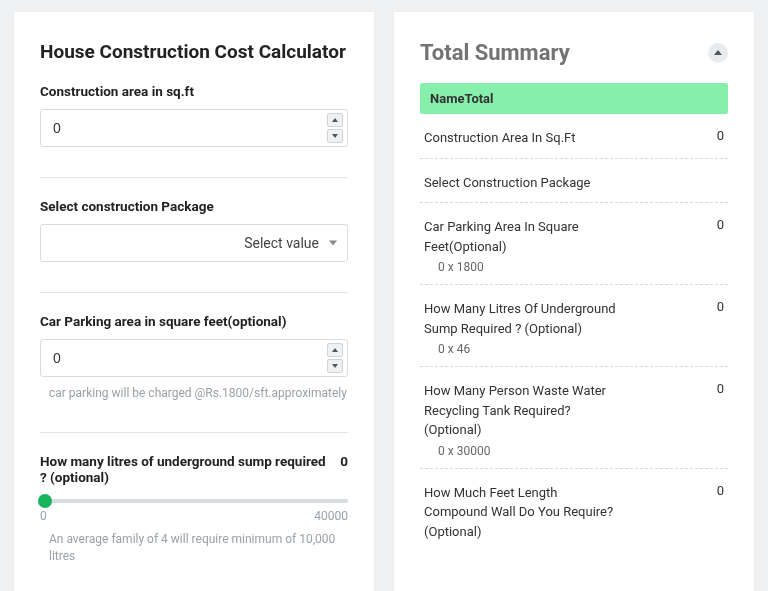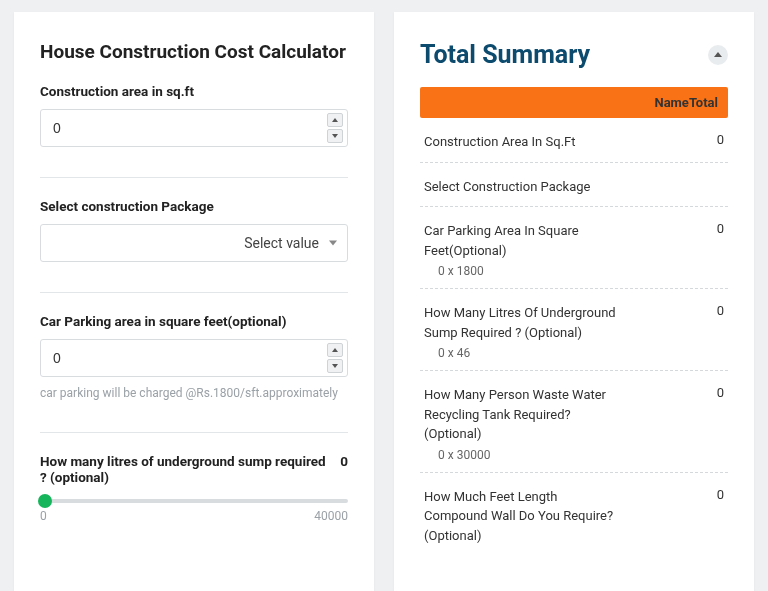--- a/index.html
+++ b/index.html
@@ -76,47 +76,47 @@
     padding: 0 28px 0 12px;
     font-size: 14px; color:#444;
     cursor:pointer;
     justify-content:flex-end;
   }
   .select-wrap .caret {
     position:absolute; right:10px; top:50%; transform:translateY(-50%);
     width:0;height:0;border-left:4px solid transparent;border-right:4px solid transparent;border-top:5px solid #888;
   }
   .hint {
-    font-size: 12px; color: #9aa1a7; margin-top:8px; line-height:1.4;
+    font-size: 12px; color: #9aa1a7; margin-top:8px; line-height:1.4;margin-left:9px;
   }
   .hr { border:0; border-top:1px solid #e3e6e8; margin: 0 0 20px 0;}
   .slider-wrap { margin-top: 14px; }
   .slider-track {
     position:relative; height:4px; background:#d9dcdf; border-radius:2px;
   }
   .slider-handle {
     position:absolute; left:0; top:50%; transform:translate(-2px,-50%);
     width:14px; height:14px; background:#17b55b; border-radius:50%;
     cursor:pointer;
   }
   .slider-scale {
     display:flex; justify-content:space-between; font-size:12px; color:#9aa1a7; margin-top:6px;
   }
 
   
   .sum-head { display:flex; justify-content:space-between; align-items:center; margin-bottom:18px;}
-  .sum-title { font-size:25px; font-weight:700; color:#0c4a6e;}
+  .sum-title { font-size:22px; font-weight:700; color:#737373;}
   .collapse-btn {
     width:20px;height:20px;border-radius:50%;background:#e9ecee;
     display:flex;align-items:center;justify-content:center;cursor:pointer;
   }
   .collapse-btn::before {content:"";border-left:4px solid transparent;border-right:4px solid transparent;border-bottom:5px solid #555;}
   .thead {
-    display:flex; justify-content:flex-end;
-    background:#f97316; padding:8px 10px; font-size:13px; font-weight:700; color:#333;
+    display:flex; justify-content:flex-start;
+    background:#86efac; padding:8px 10px; font-size:13px; font-weight:700; color:#333;
     border-radius:2px;
   }
   .srow {
     padding: 14px 4px 10px 4px;
     border-bottom: 1px dashed #d6d9db;
   }
   .srow-top { display:flex; justify-content:space-between; align-items:flex-start; gap:16px;}
   .srow-name { font-size:13px; color:#333; line-height:1.5; max-width: 200px;}
   .srow-val  { font-size:13px; color:#333; }
   .srow-sub {
@@ -173,20 +173,21 @@
     </div>
     <div class="slider-wrap">
       <div class="slider-track">
         <div class="slider-handle"></div>
       </div>
       <div class="slider-scale">
         <span>0</span>
         <span>40000</span>
       </div>
     </div>
+    <div class="hint">An average family of 4 will require minimum of 10,000 litres</div>
   </div>
 
 </div>
 
 <div class="panel summary">
   <div class="sum-head">
     <div class="sum-title">Total Summary</div>
     <div class="collapse-btn"></div>
   </div>
   <div class="thead">

